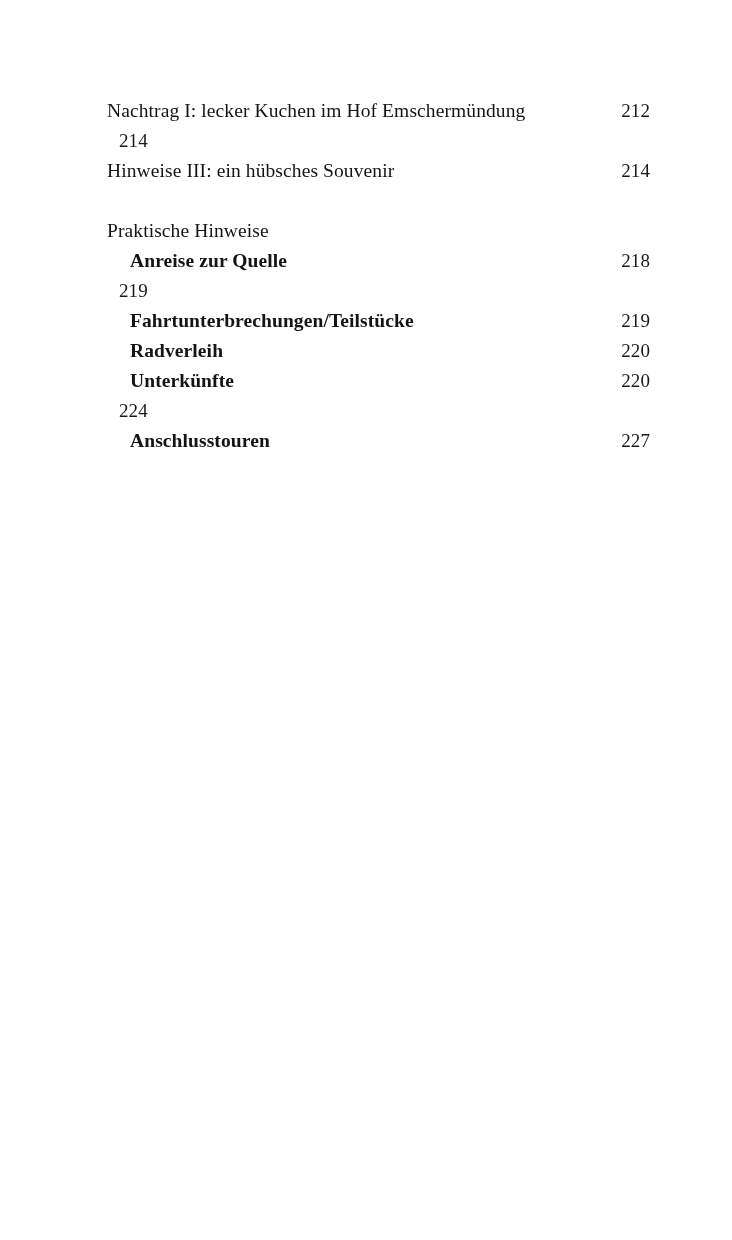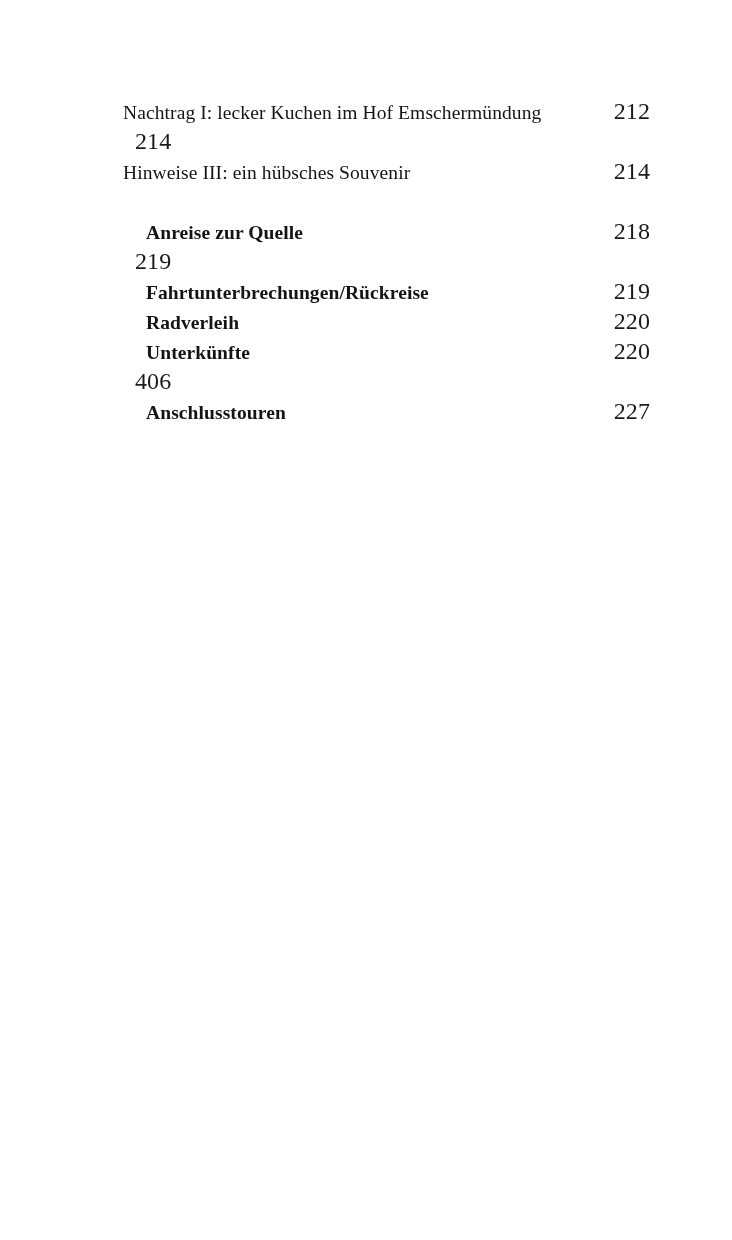--- a/index.html
+++ b/index.html
@@ -18,41 +18,41 @@
     box-sizing: border-box;
     width: 732px;
     height: 1240px;
     padding: 96px 82px 0 107px;
     background: #ffffff;
   }
   .toc {
     width: 100%;
   }
   .toc-section {
-    margin: 0 0 30px 16px;
+    margin: 0 0 30px 0;
   }
   .toc-row {
     display: flex;
     justify-content: space-between;
     align-items: baseline;
     height: 30px;
     line-height: 30px;
     font-size: 19.5px;
     letter-spacing: 0.1px;
   }
   .toc-row .label {
     white-space: nowrap;
   }
   .toc-row.indent-1 .label {
     padding-left: 23px;
     font-weight: bold;
   }
   .toc-row .pagenum {
     white-space: nowrap;
-    font-size: 24px;
+    font-size: 19px;
     color: #1a1a1a;
     margin-left: 12px;
   }
 </style>
 </head>
 <body>
 
 <div class="page">
   <div class="toc" id="toc-root">
       <div class="toc-section">
@@ -62,41 +62,44 @@
         </div>
         <div class="toc-row indent-0">
           <span class="pagenum">214</span>
         </div>
         <div class="toc-row indent-0">
           <span class="label">Hinweise III: ein hübsches Souvenir</span>
           <span class="pagenum">214</span>
         </div>
       </div>
       <div class="toc-section">
+        <div class="toc-row indent-0">
+          <span class="label">Praktische Hinweise</span>
+        </div>
         <div class="toc-row indent-1">
           <span class="label">Anreise zur Quelle</span>
           <span class="pagenum">218</span>
         </div>
         <div class="toc-row indent-1">
           <span class="pagenum">219</span>
         </div>
         <div class="toc-row indent-1">
-          <span class="label">Fahrtunterbrechungen/Rückreise</span>
+          <span class="label">Fahrtunterbrechungen/Teilstücke</span>
           <span class="pagenum">219</span>
         </div>
         <div class="toc-row indent-1">
           <span class="label">Radverleih</span>
           <span class="pagenum">220</span>
         </div>
         <div class="toc-row indent-1">
           <span class="label">Unterkünfte</span>
           <span class="pagenum">220</span>
         </div>
         <div class="toc-row indent-1">
-          <span class="pagenum">406</span>
+          <span class="pagenum">224</span>
         </div>
         <div class="toc-row indent-1">
           <span class="label">Anschlusstouren</span>
           <span class="pagenum">227</span>
         </div>
       </div>
     </div>
 </div>
 
 </body></html>

